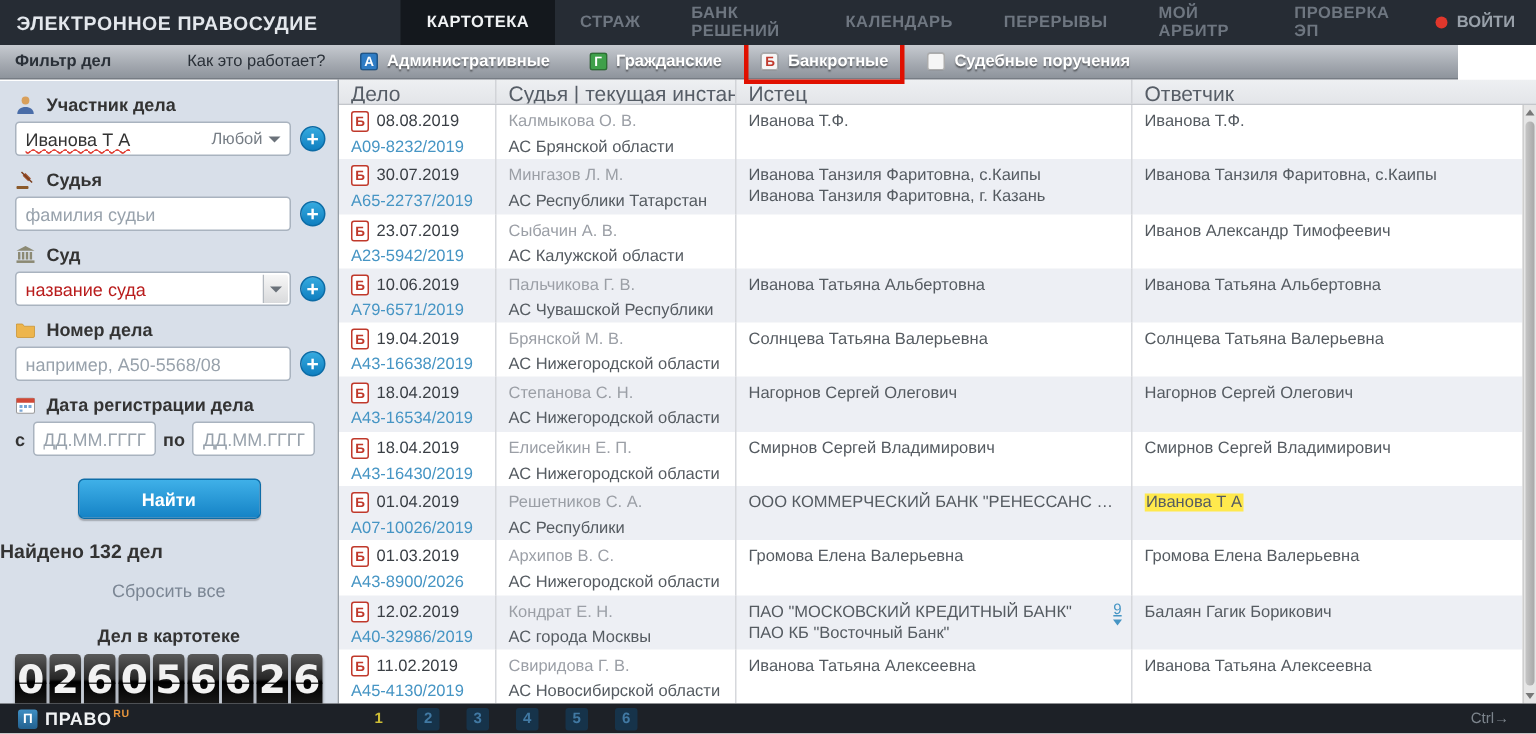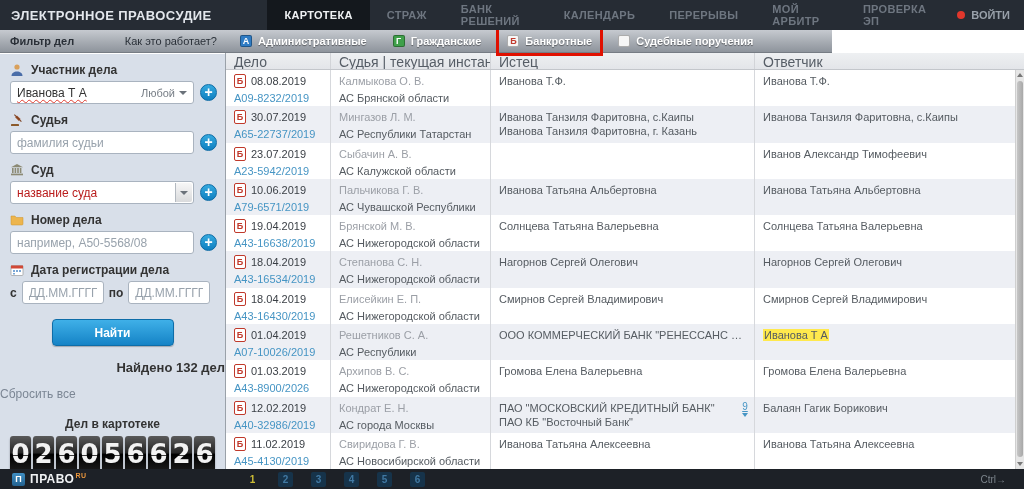--- a/index.html
+++ b/index.html
@@ -13,21 +13,21 @@
     color:#e3e7ec; font-size:13px; font-weight:bold; letter-spacing:.4px; }
   .top-nav { display:flex; align-items:stretch; }
   .nav-item { display:flex; align-items:center; padding:0 17px; font-size:11px;
     font-weight:bold; color:#6e7680; cursor:pointer; letter-spacing:.3px; }
   .nav-item.active { background:#14181d; color:#f0f2f4; }
   .login { margin-left:auto; display:flex; align-items:center; gap:6px; padding:0 14px;
     font-size:11px; font-weight:bold; color:#98a0a9; cursor:pointer; }
   .login-dot { width:8px; height:8px; border-radius:50%; background:#e0372c; }
 
   
-  .filter-bar { position:absolute; top:30px; left:0; width:832px; height:23px;
+  .filter-bar { position:absolute; top:30px; left:0; width:972px; height:23px;
     background:linear-gradient(180deg,#c6cad0 0%,#a6abb2 55%,#8e949c 100%);
     border-bottom:1px solid #767c84; display:flex; align-items:center; z-index:4; }
   .filter-left { width:227px; display:flex; justify-content:space-between;
     align-items:center; padding:0 10px; }
   .filter-title { font-size:11px; font-weight:bold; color:#2a3038; }
   .help-link { font-size:11px; color:#2a3038; cursor:pointer; }
   .case-tabs { display:flex; align-items:center; height:100%; }
   .case-tab { position:relative; display:flex; align-items:center; gap:6px;
     padding:0 13px; height:100%; cursor:pointer; }
   .tab-label { font-size:11px; font-weight:bold; color:#fff;
@@ -65,22 +65,22 @@
     background:linear-gradient(180deg,#f7f7f7,#d9dadc); border-left:1px solid #b3b9c0;
     border-radius:0 2px 2px 0; display:flex; align-items:center; justify-content:center; cursor:pointer; }
   .date-row { display:flex; align-items:center; gap:5px; margin:0 8px 0 10px; }
   .date-row .dlab { font-size:12px; font-weight:bold; color:#333; }
   .tb.date { width:82px; flex:0 0 82px; }
   .find-btn { display:block; margin:15px auto 0; width:122px; height:27px;
     background:linear-gradient(180deg,#3fb0e8 0%,#1583c6 100%);
     border:1px solid #0e6da8; border-radius:4px; color:#fff; font-size:12px;
     font-weight:bold; cursor:pointer; box-shadow:0 1px 1px rgba(0,0,0,.25);
     font-family:"Liberation Sans","DejaVu Sans",sans-serif; }
-  .found { text-align:right; margin-top:14px; font-size:13px; font-weight:bold; color:#333; }
-  .reset { margin-top:12px; font-size:12px; color:#7b8694;
+  .found { text-align:left; margin-top:14px; font-size:13px; font-weight:bold; color:#333; }
+  .reset { text-align:center; margin-top:12px; font-size:12px; color:#7b8694;
     cursor:pointer; }
   .counter-label { text-align:center; margin-top:16px; font-size:12px; font-weight:bold; color:#333; }
   .counter { display:flex; justify-content:center; gap:2px; margin-top:5px; }
   .digit { width:21px; height:37px; border-radius:3px; position:relative;
     background:linear-gradient(180deg,#5a5a5a 0%,#262626 45%,#000 50%,#1e1e1e 100%);
     color:#f2f2f2; font-size:26px; font-weight:bold; text-align:center; line-height:36px;
     font-family:"DejaVu Sans",sans-serif; box-shadow:0 2px 2px rgba(0,0,0,.35); }
   .digit::after { content:""; position:absolute; left:0; right:0; top:50%; height:1px;
     background:rgba(0,0,0,.75); }
 

